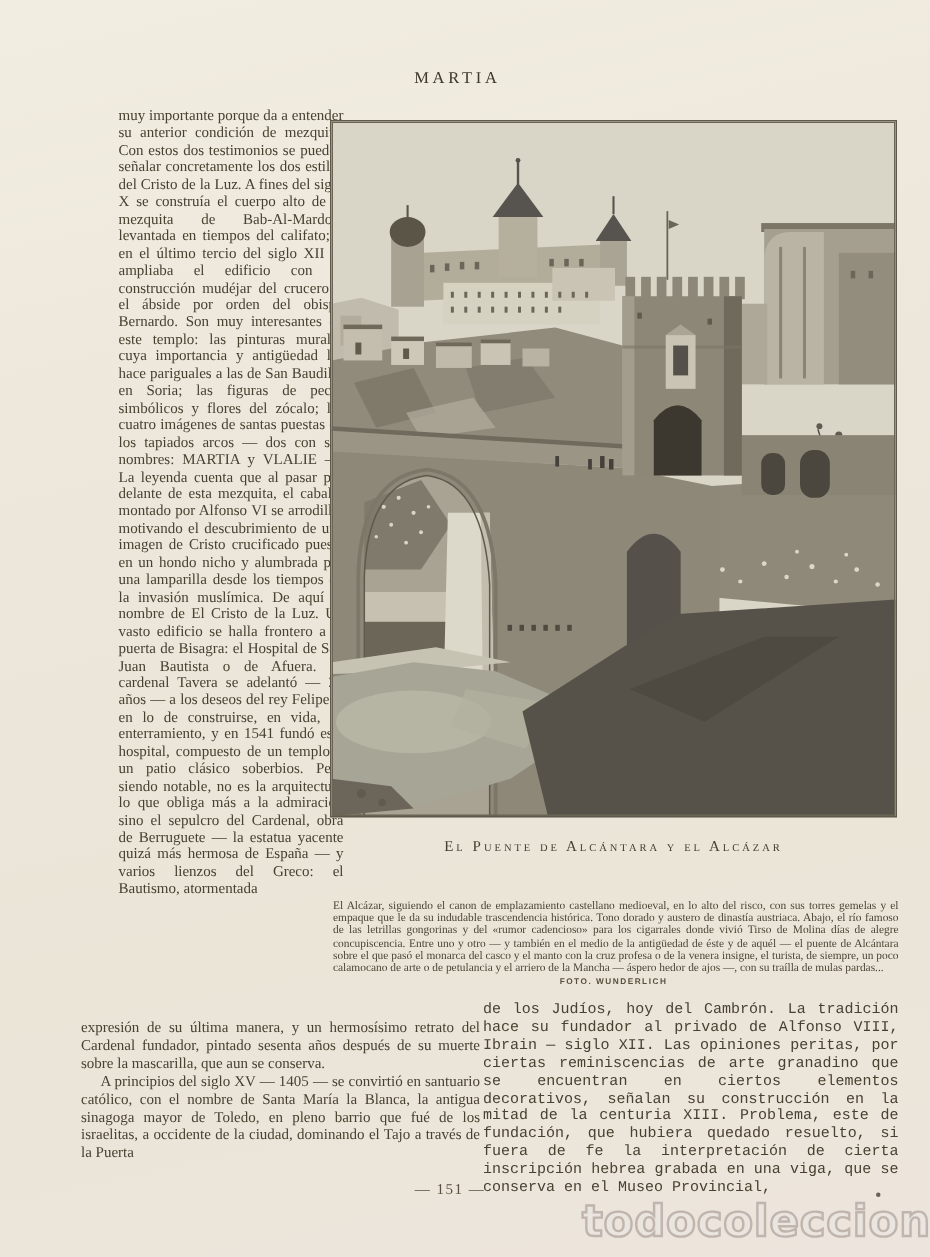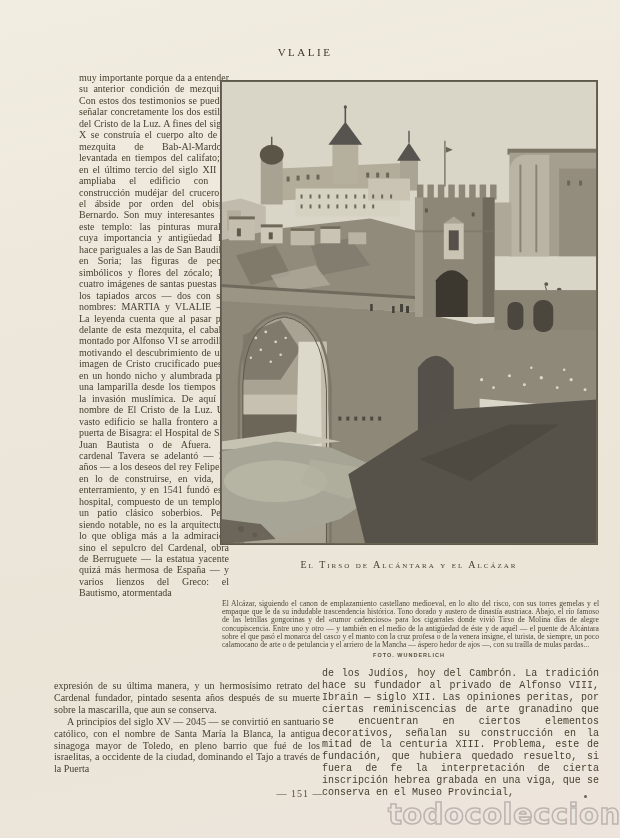--- a/index.html
+++ b/index.html
@@ -63,21 +63,21 @@
   .ink-speck{
     position:absolute;left:584px;top:795px;width:3px;height:3px;border-radius:50%;
     background:#6a6253;
   }
 </style>
 </head>
 <body>
 
 <div class="page">
 
-  <div class="running-head">VLALIE</div>
+  <div class="running-head">MARTIA</div>
 
   <div class="narrow-col">muy importante porque da a entender su anterior condición de mezquita. Con estos dos testimonios se pueden señalar concretamente los dos estilos del Cristo de la Luz. A fines del siglo X se construía el cuerpo alto de la mezquita de Bab-Al-Mardon, levantada en tiempos del califato; y en el último tercio del siglo XII se ampliaba el edificio con la construcción mudéjar del crucero y el ábside por orden del obispo Bernardo. Son muy interesantes en este templo: las pinturas murales cuya importancia y antigüedad las hace pariguales a las de San Baudilio en Soria; las figuras de peces simbólicos y flores del zócalo; las cuatro imágenes de santas puestas en los tapiados arcos — dos con sus nombres: MARTIA y VLALIE —. La leyenda cuenta que al pasar por delante de esta mezquita, el caballo montado por Alfonso VI se arrodilló, motivando el descubrimiento de una imagen de Cristo crucificado puesta en un hondo nicho y alumbrada por una lamparilla desde los tiempos de la invasión muslímica. De aquí el nombre de El Cristo de la Luz. Un vasto edificio se halla frontero a la puerta de Bisagra: el Hospital de San Juan Bautista o de Afuera. El cardenal Tavera se adelantó — 22 años — a los deseos del rey Felipe II en lo de construirse, en vida, su enterramiento, y en 1541 fundó este hospital, compuesto de un templo y un patio clásico soberbios. Pero siendo notable, no es la arquitectura lo que obliga más a la admiración sino el sepulcro del Cardenal, obra de Berruguete — la estatua yacente quizá más hermosa de España — y varios lienzos del Greco: el Bautismo, atormentada</div>
 
   <div class="photo-frame">
     <svg viewBox="0 0 378 465" preserveAspectRatio="none">
 
       <rect x="0" y="0" width="378" height="465" fill="#d9d5c7"></rect>
 
       <g>
         <polygon points="0,122 20,118 45,126 45,162 0,162" fill="#c0bbac"></polygon>
@@ -270,27 +270,27 @@
 
       <g>
         <polygon points="128,395 230,330 378,320 378,465 145,465" fill="#56524a"></polygon>
         <polygon points="200,380 290,345 340,345 250,402" fill="#4c483f" opacity="0.8"></polygon>
       </g>
 
       <rect x="0.5" y="0.5" width="377" height="464" fill="none" stroke="#6a6454" stroke-width="1"></rect>
     </svg>
   </div>
 
-  <div class="caption-title">El Tirso de Alcántara y el Alcázar</div>
+  <div class="caption-title">El Puente de Alcántara y el Alcázar</div>
   <div class="caption-body">El Alcázar, siguiendo el canon de emplazamiento castellano medioeval, en lo alto del risco, con sus torres gemelas y el empaque que le da su indudable trascendencia histórica. Tono dorado y austero de dinastía austriaca. Abajo, el río famoso de las letrillas gongorinas y del «rumor cadencioso» para los cigarrales donde vivió Tirso de Molina días de alegre concupiscencia. Entre uno y otro — y también en el medio de la antigüedad de éste y de aquél — el puente de Alcántara sobre el que pasó el monarca del casco y el manto con la cruz profesa o de la venera insigne, el turista, de siempre, un poco calamocano de arte o de petulancia y el arriero de la Mancha — áspero hedor de ajos —, con su traílla de mulas pardas...</div>
   <div class="photo-credit">FOTO. WUNDERLICH</div>
 
   <div class="bottom-left-col">
     <p>expresión de su última manera, y un hermosísimo retrato del Cardenal fundador, pintado sesenta años después de su muerte sobre la mascarilla, que aun se conserva.</p>
-    <p class="para-indent">A principios del siglo XV — 2045 — se convirtió en santuario católico, con el nombre de Santa María la Blanca, la antigua sinagoga mayor de Toledo, en pleno barrio que fué de los israelitas, a occidente de la ciudad, dominando el Tajo a través de la Puerta</p>
+    <p class="para-indent">A principios del siglo XV — 1405 — se convirtió en santuario católico, con el nombre de Santa María la Blanca, la antigua sinagoga mayor de Toledo, en pleno barrio que fué de los israelitas, a occidente de la ciudad, dominando el Tajo a través de la Puerta</p>
   </div>
   <div class="bottom-right-col">
     <p>de los Judíos, hoy del Cambrón. La tradición hace su fundador al privado de Alfonso VIII, Ibrain — siglo XII. Las opiniones peritas, por ciertas reminiscencias de arte granadino que se encuentran en ciertos elementos decorativos, señalan su construcción en la mitad de la centuria XIII. Problema, este de fundación, que hubiera quedado resuelto, si fuera de fe la interpretación de cierta inscripción hebrea grabada en una viga, que se conserva en el Museo Provincial,</p>
   </div>
 
   <div class="page-number">— 151 —</div>
 
   <div class="watermark">todocoleccion</div>
   <div class="ink-speck"></div>
 

